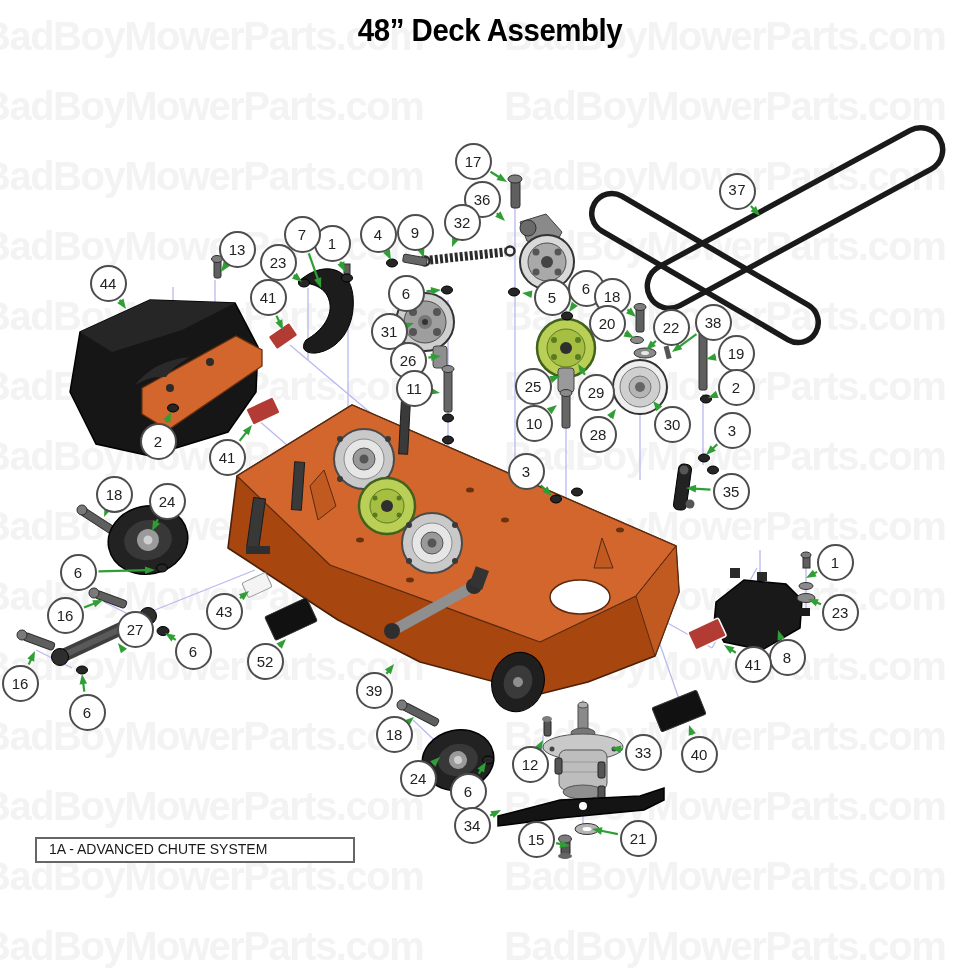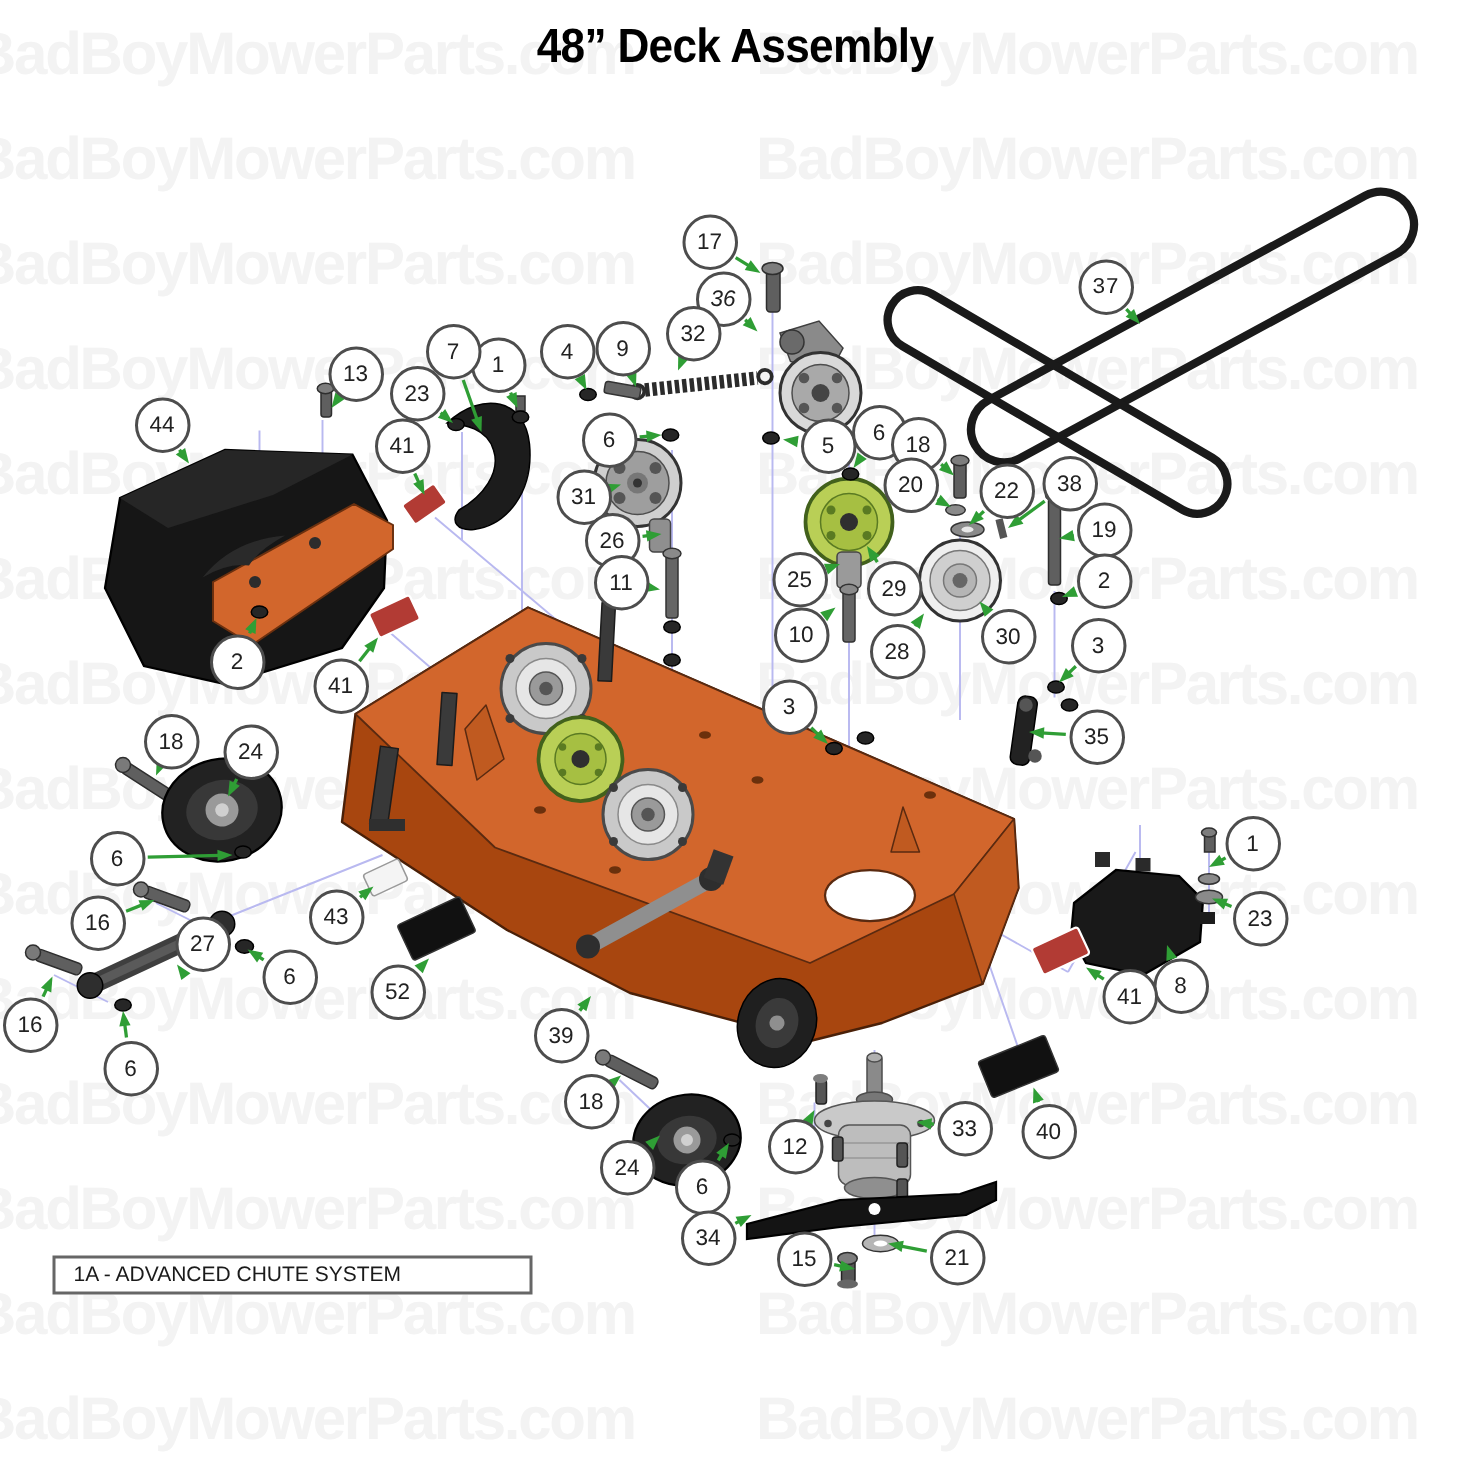--- a/index.html
+++ b/index.html
@@ -458,21 +458,21 @@
         <polygon points="501,810 493.8636306601608,817.9694562327303 490.37201647672015,811.2190021447451" fill="#2f9e35"></polygon>
         <line x1="556.0788693867613" y1="843.1338848737449" x2="562.1643436539468" y2="844.3867766346361" stroke="#2f9e35" stroke-width="2.2"></line>
         <polygon points="570,846 559.4391484688856,847.7054075576705 560.9717106659814,840.2615340289199" fill="#2f9e35"></polygon>
         <line x1="617.8814505753696" y1="834.0637620690941" x2="599.8511412388801" y2="830.5360928510853" stroke="#2f9e35" stroke-width="2.2"></line>
         <polygon points="592,829 602.5435706528657,827.1908239753884 601.0842824443347,834.6494081523247" fill="#2f9e35"></polygon>
       </g>
   </svg>
 
   <div id="callout-layer">
       <div class="callout" style="left: 454.5px; top: 142.5px;">17</div>
-      <div class="callout" style="left: 463.5px; top: 180.5px; font-style: italic;">36</div>
+      <div class="callout" style="left: 463.5px; top: 180.5px;">36</div>
       <div class="callout" style="left: 443.5px; top: 203.5px;">32</div>
       <div class="callout" style="left: 718.5px; top: 172.5px; font-family: Liberation Mono, monospace;">37</div>
       <div class="callout" style="left: 359.5px; top: 215.5px;">4</div>
       <div class="callout" style="left: 396.5px; top: 213.5px;">9</div>
       <div class="callout" style="left: 313.5px; top: 224.5px;">1</div>
       <div class="callout" style="left: 283.5px; top: 215.5px;">7</div>
       <div class="callout" style="left: 218.5px; top: 230.5px;">13</div>
       <div class="callout" style="left: 259.5px; top: 243.5px;">23</div>
       <div class="callout" style="left: 249.5px; top: 278.5px;">41</div>
       <div class="callout" style="left: 89.5px; top: 264.5px;">44</div>

